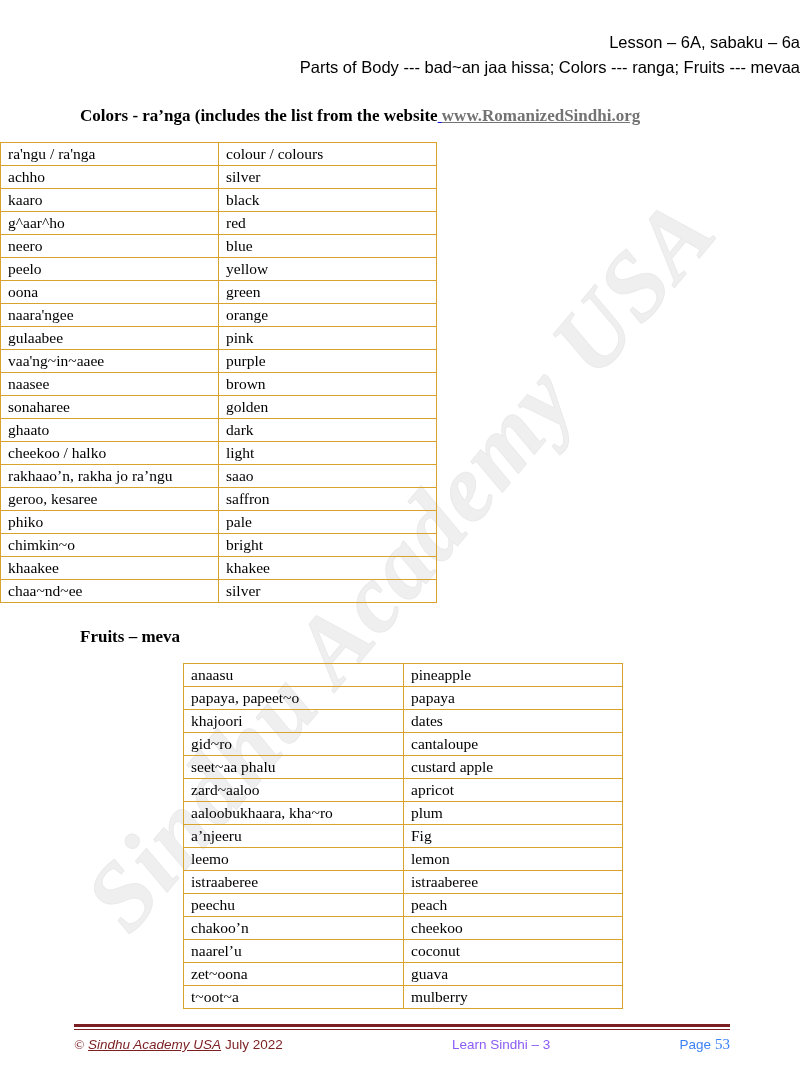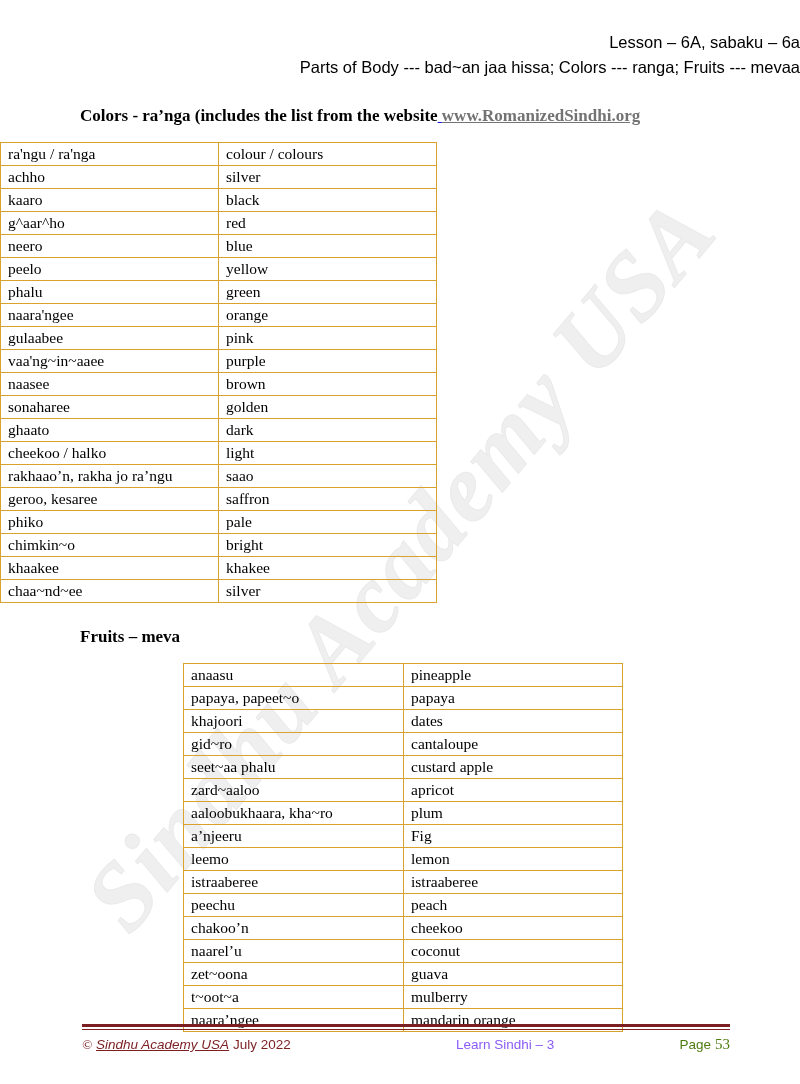--- a/index.html
+++ b/index.html
@@ -104,21 +104,21 @@
     padding-left: 183px;
     padding-top: 16px;
   }
   .fruits-table { width: 439px; }
   .fruits-table col.c1 { width: 220px; }
   .fruits-table col.c2 { width: 219px; }
 
   
   .footer {
     position: absolute;
-    left: 12px;
+    left: 4px;
     right: 0;
     bottom: 0;
     height: 70px;
     z-index: 2;
   }
   .footer-rule-top {
     position: absolute;
     left: 70px;
     right: 70px;
     top: 10px;
@@ -150,21 +150,21 @@
   .footer-academy {
     font-style: italic;
     text-decoration: underline;
   }
   .footer-center {
     color: #8b5cf6;
     white-space: nowrap;
     margin-left: 40px;
   }
   .footer-right {
-    color: #4d7c0f;
+    color: #3b82f6;
     white-space: nowrap;
   }
   .footer-page-num {
     font-family: "Liberation Serif", serif;
     font-size: 15px;
     padding-left: 4px;
   }
 </style>
 </head>
 <body>
@@ -207,21 +207,21 @@
           </tr>
         <tr>
             <td>neero</td>
             <td>blue</td>
           </tr>
         <tr>
             <td>peelo</td>
             <td>yellow</td>
           </tr>
         <tr>
-            <td>phalu</td>
+            <td>oona</td>
             <td>green</td>
           </tr>
         <tr>
             <td>naara'ngee</td>
             <td>orange</td>
           </tr>
         <tr>
             <td>gulaabee</td>
             <td>pink</td>
           </tr>
@@ -334,24 +334,20 @@
             <td>naarel’u</td>
             <td>coconut</td>
           </tr>
         <tr>
             <td>zet~oona</td>
             <td>guava</td>
           </tr>
         <tr>
             <td>t~oot~a</td>
             <td>mulberry</td>
-          </tr>
-        <tr>
-            <td>naara’ngee</td>
-            <td>mandarin orange</td>
           </tr>
       </tbody>
     </table>
   </div>
 
   <div class="footer">
     <div class="footer-rule-top"></div>
     <div class="footer-rule-bottom"></div>
     <div class="footer-row">
       <div class="footer-left"><span class="footer-copy-symbol">©</span> <span class="footer-academy">Sindhu Academy USA</span> <span>July 2022</span></div>

